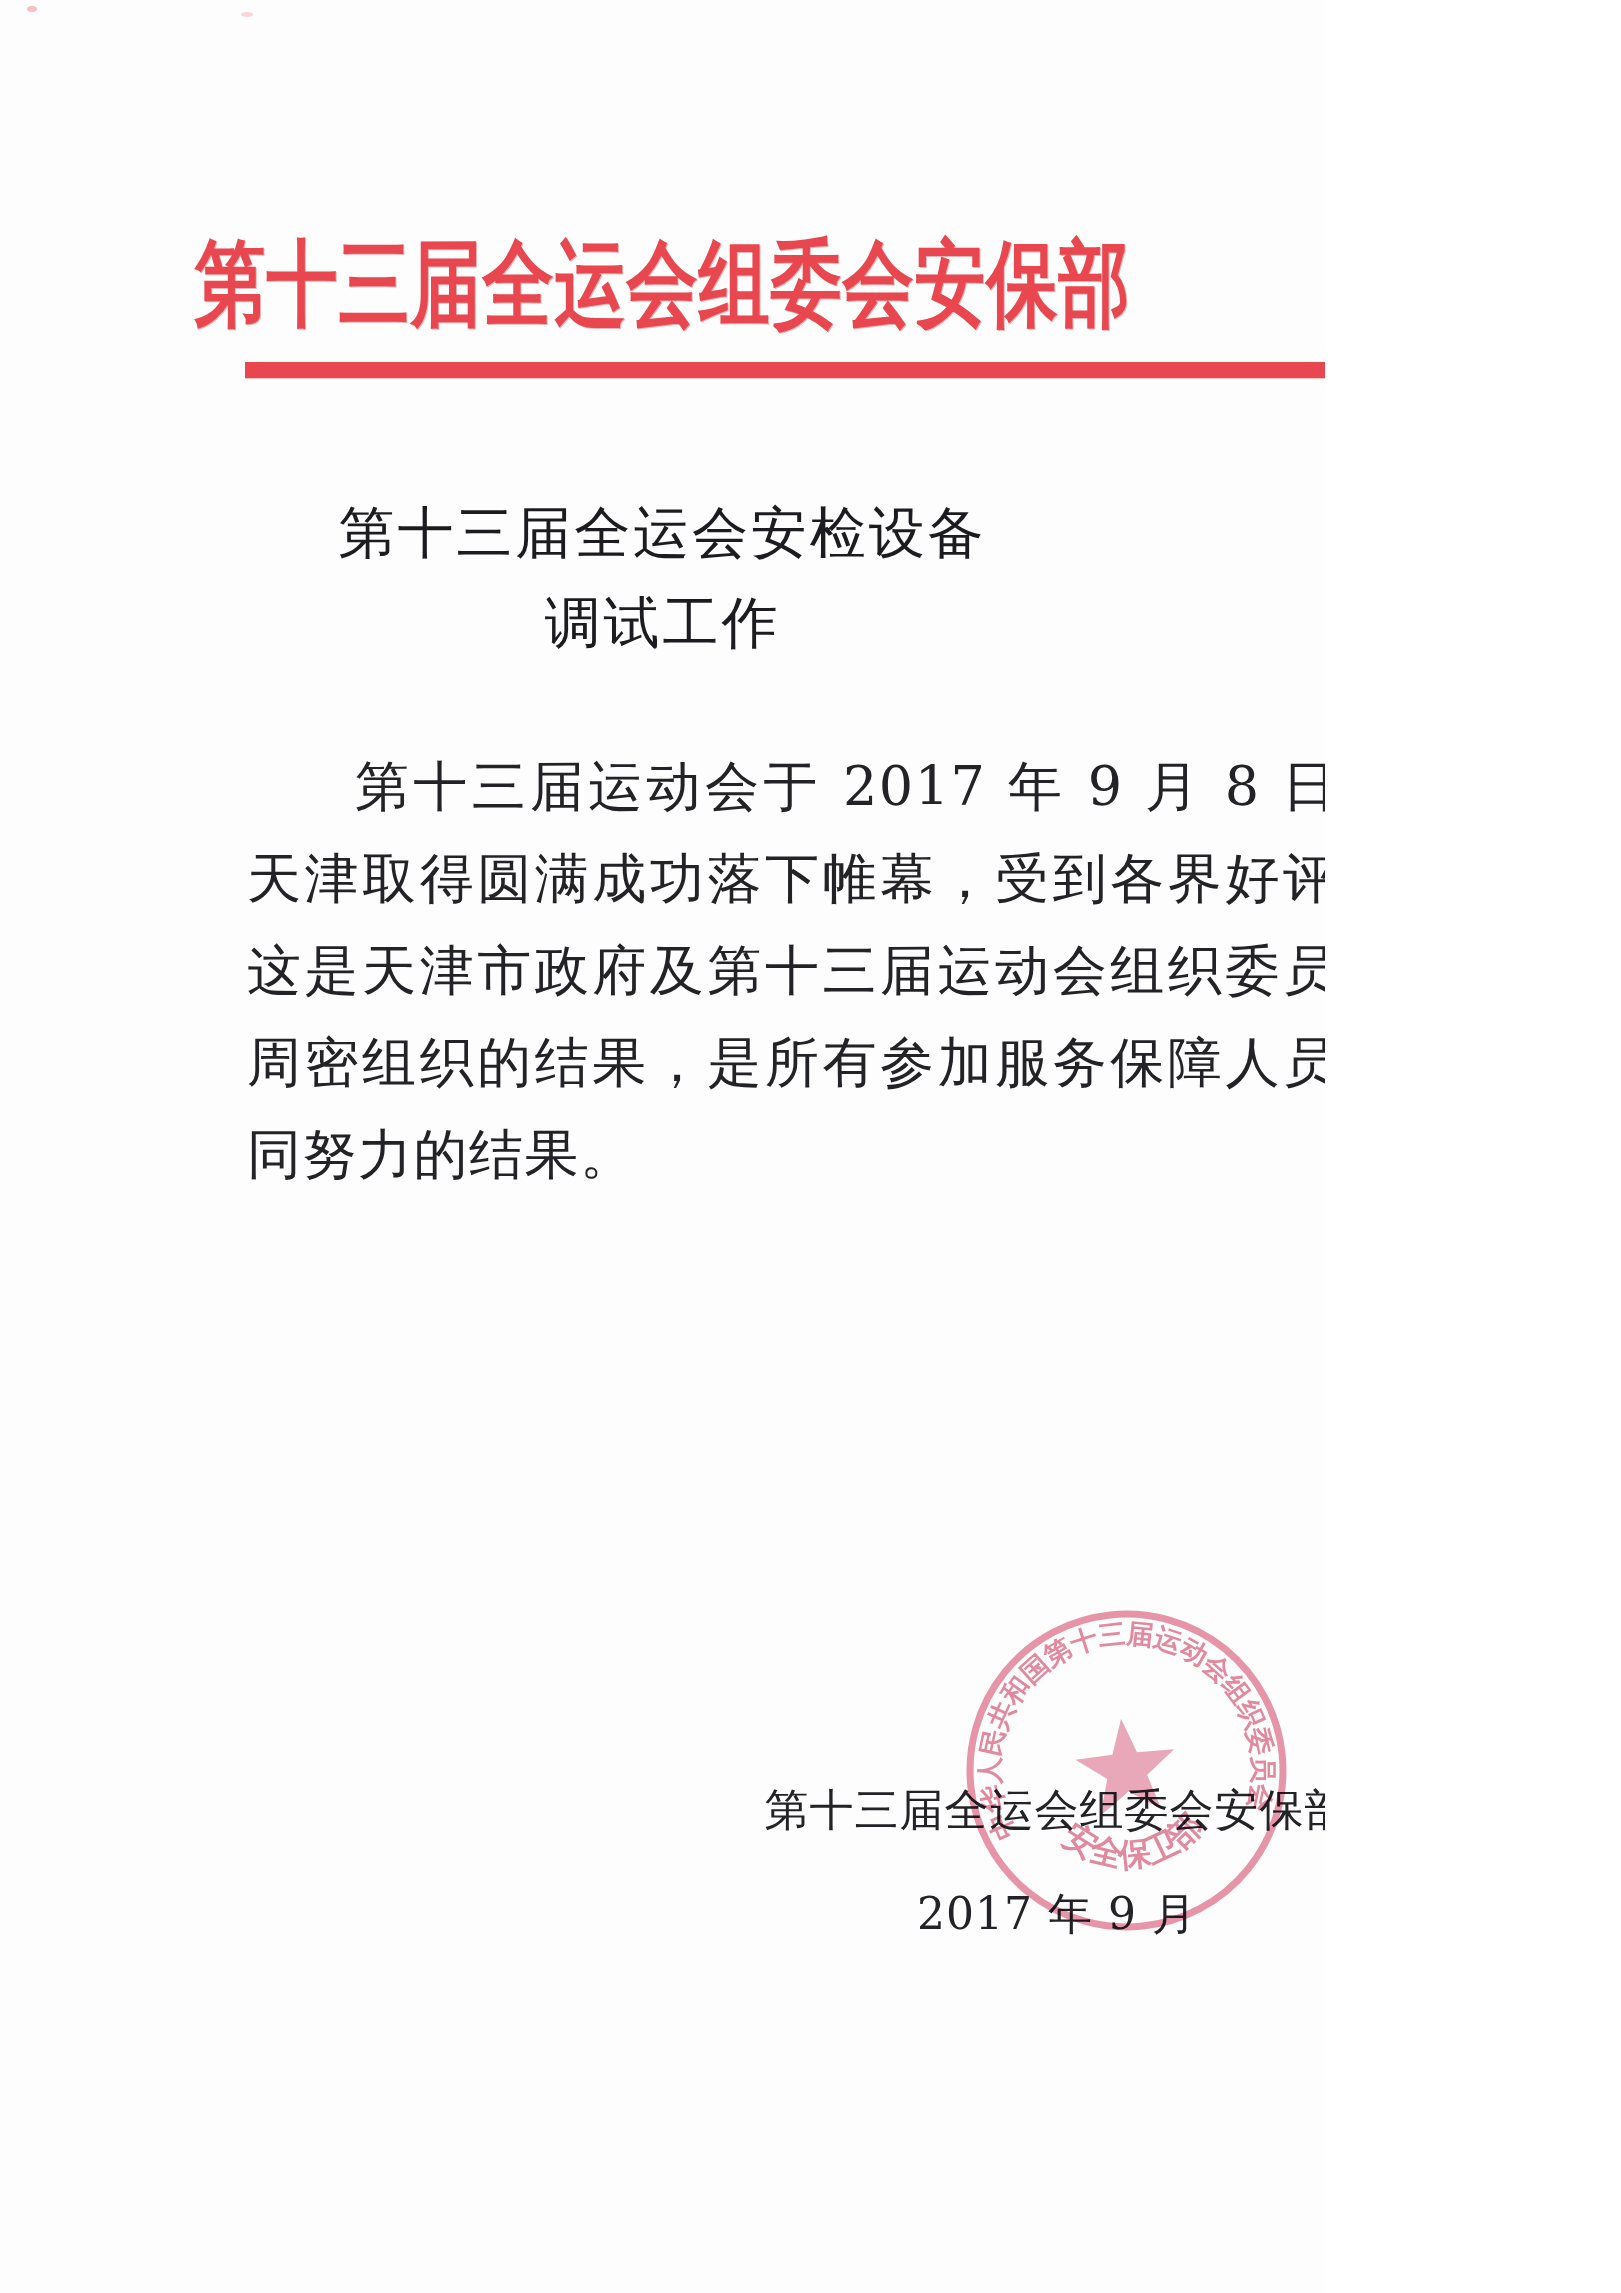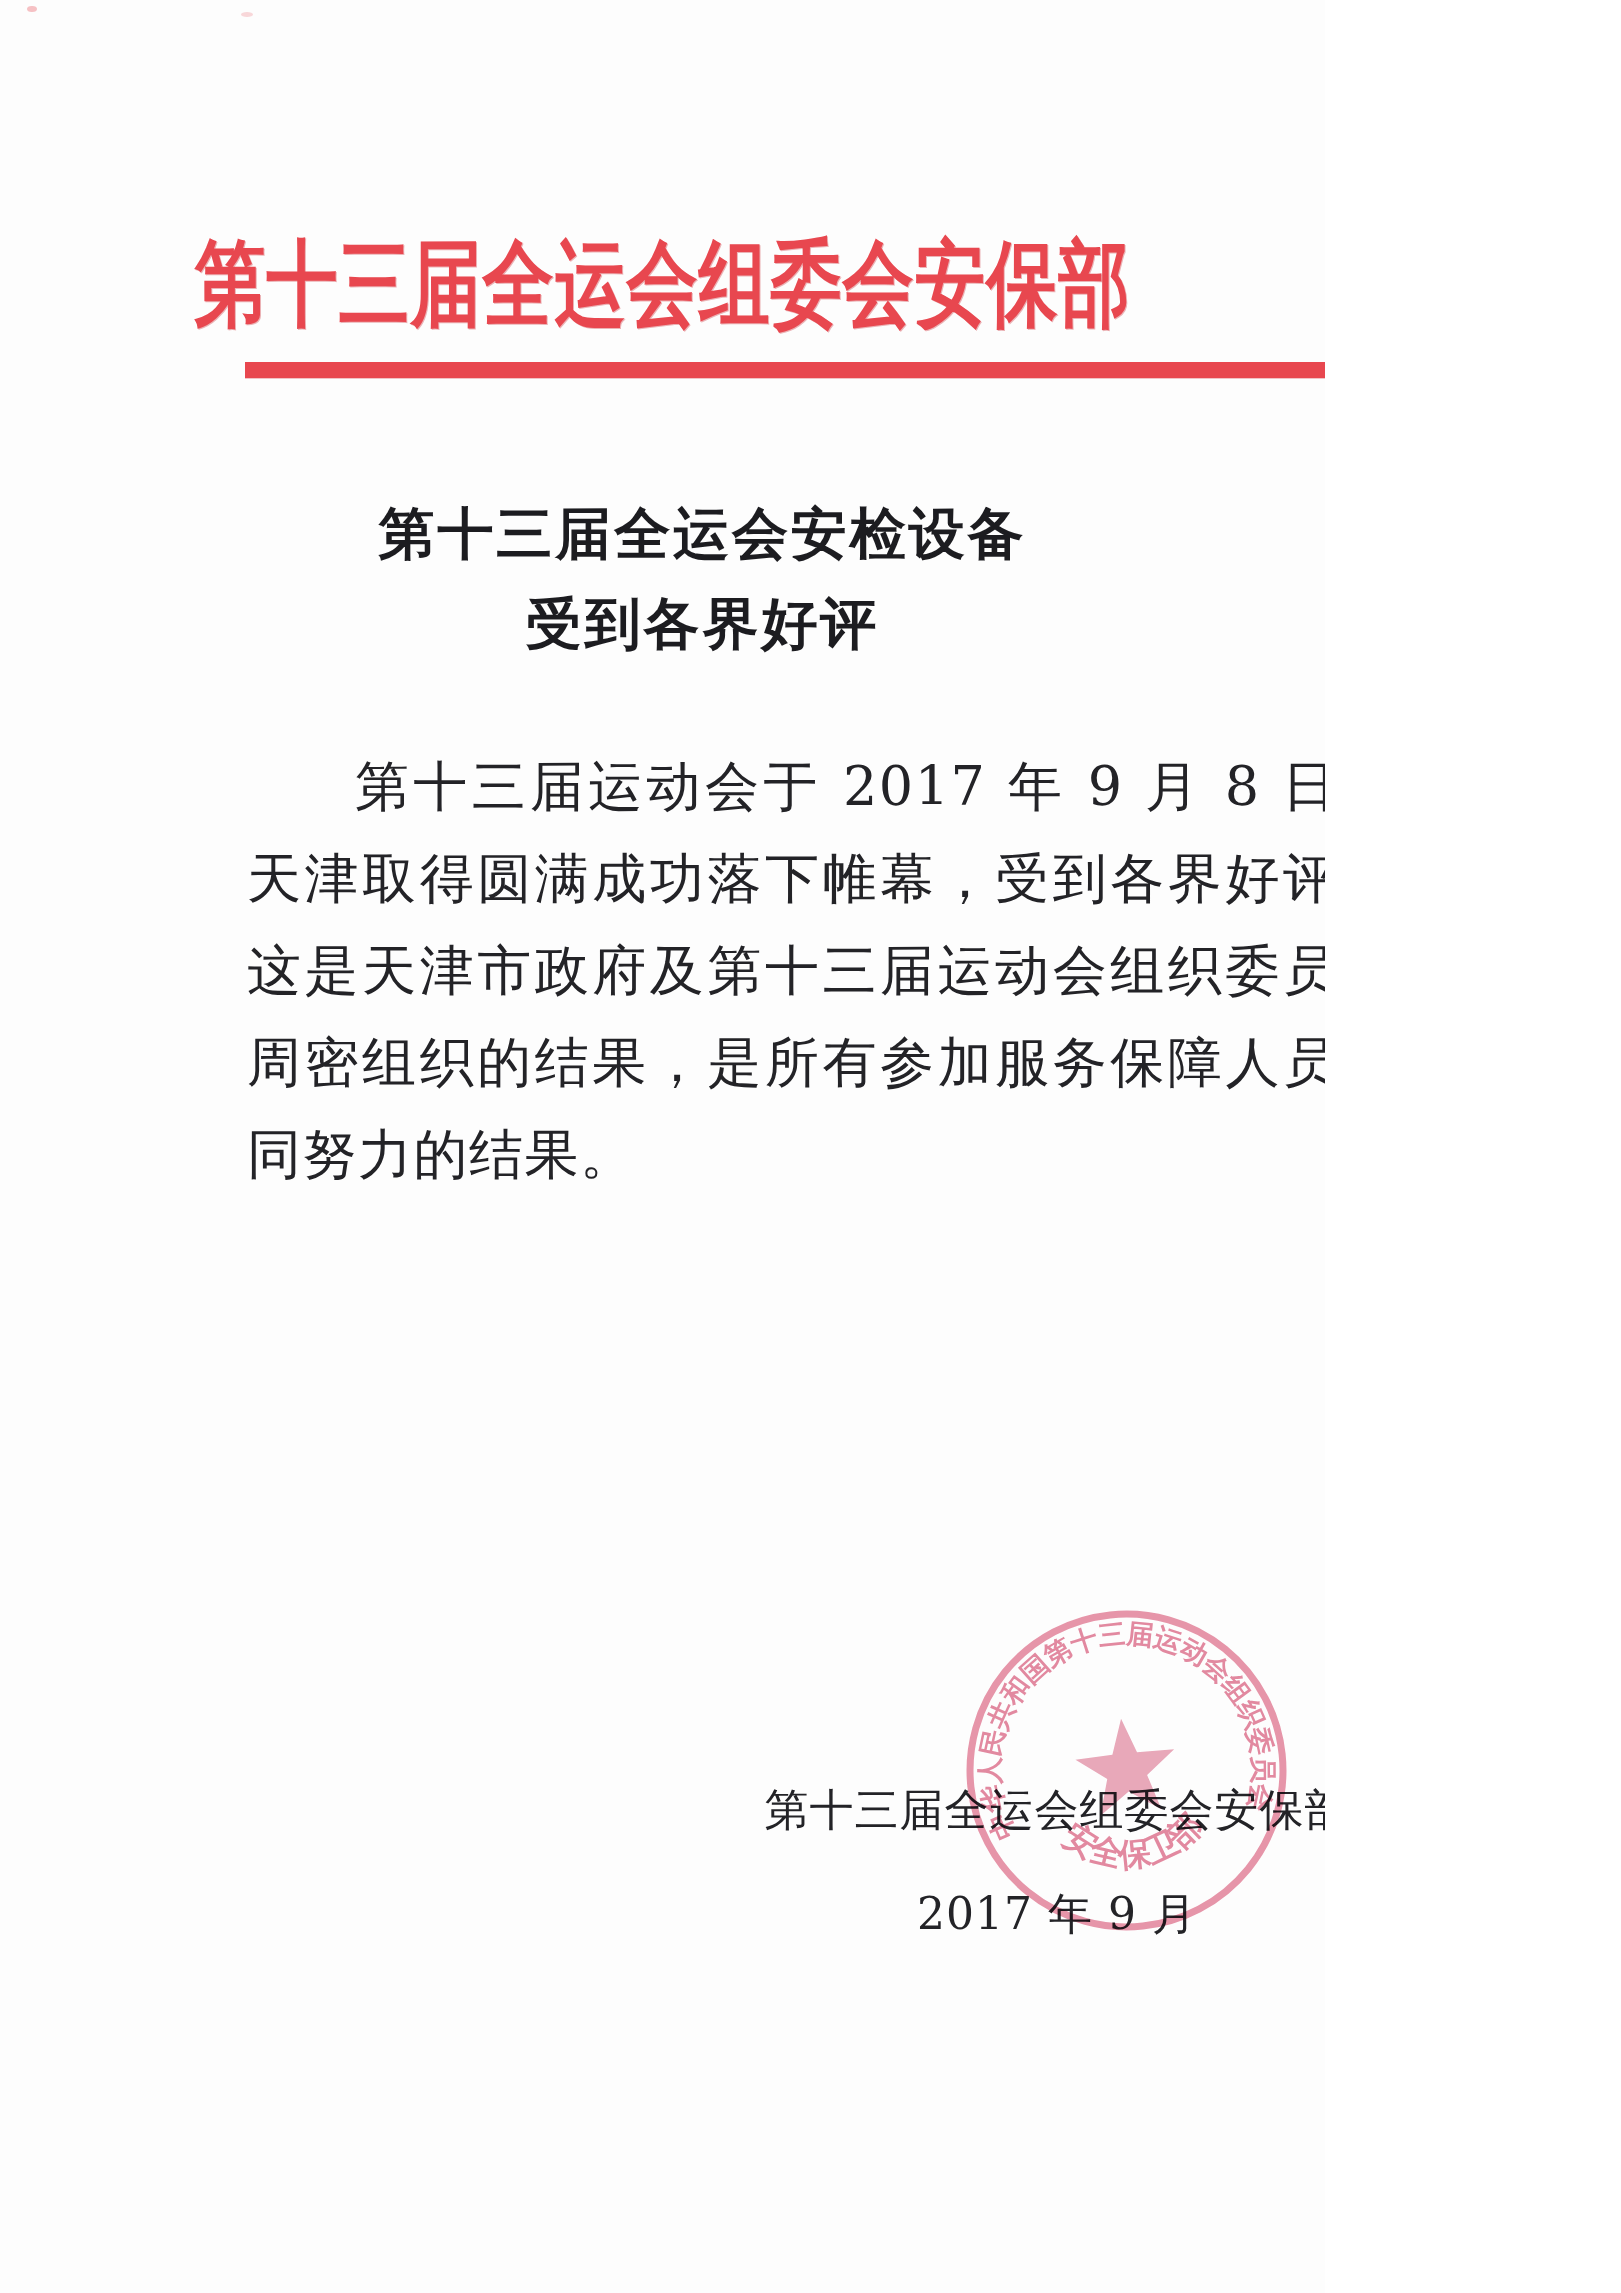--- a/index.html
+++ b/index.html
@@ -30,25 +30,24 @@
     position:absolute;top:362px;left:245px;
     width:1147px;height:15.7px;
     background:var(--red);
     box-shadow:0 1px 0 rgba(220,60,70,.3);
   }
   
   .doc-title{
     position:absolute;top:488px;left:0;width:100%;
     text-align:center;
     color:#1c1c20;
-    font-weight:bold;
+    font-weight:normal;
     font-size:56px;
     line-height:90px;
     letter-spacing:2.9px;
-    margin-left:40px;
   }
   
   .body-text{
     position:absolute;top:741px;left:247px;width:1149px;
     font-size:54px;
     line-height:92px;
     letter-spacing:1.5px;
     color:#232327;
     text-align:justify;
   }
@@ -92,21 +91,21 @@
   <div class="scan-artifact a1"></div>
   <div class="scan-artifact a2"></div>
 
   <div class="letterhead">
     <span class="letterhead-title">第十三届全运会组委会安保部</span>
   </div>
   <div class="letterhead-rule"></div>
 
   <div class="doc-title">
     <div>第十三届全运会安检设备</div>
-    <div>受到各界好评</div>
+    <div>调试工作</div>
   </div>
 
   <div class="body-text">
     <p>第十三届运动会于 2017 年 9 月 8 日在天津取得圆满成功落下帷幕，受到各界好评。这是天津市政府及第十三届运动会组织委员会周密组织的结果，是所有参加服务保障人员共同努力的结果。</p>
   </div>
 
   <div class="signature-block">
     <div class="signature-org">第十三届全运会组委会安保部</div>
     <div class="signature-date">2017 年 9 月</div>
   </div>

